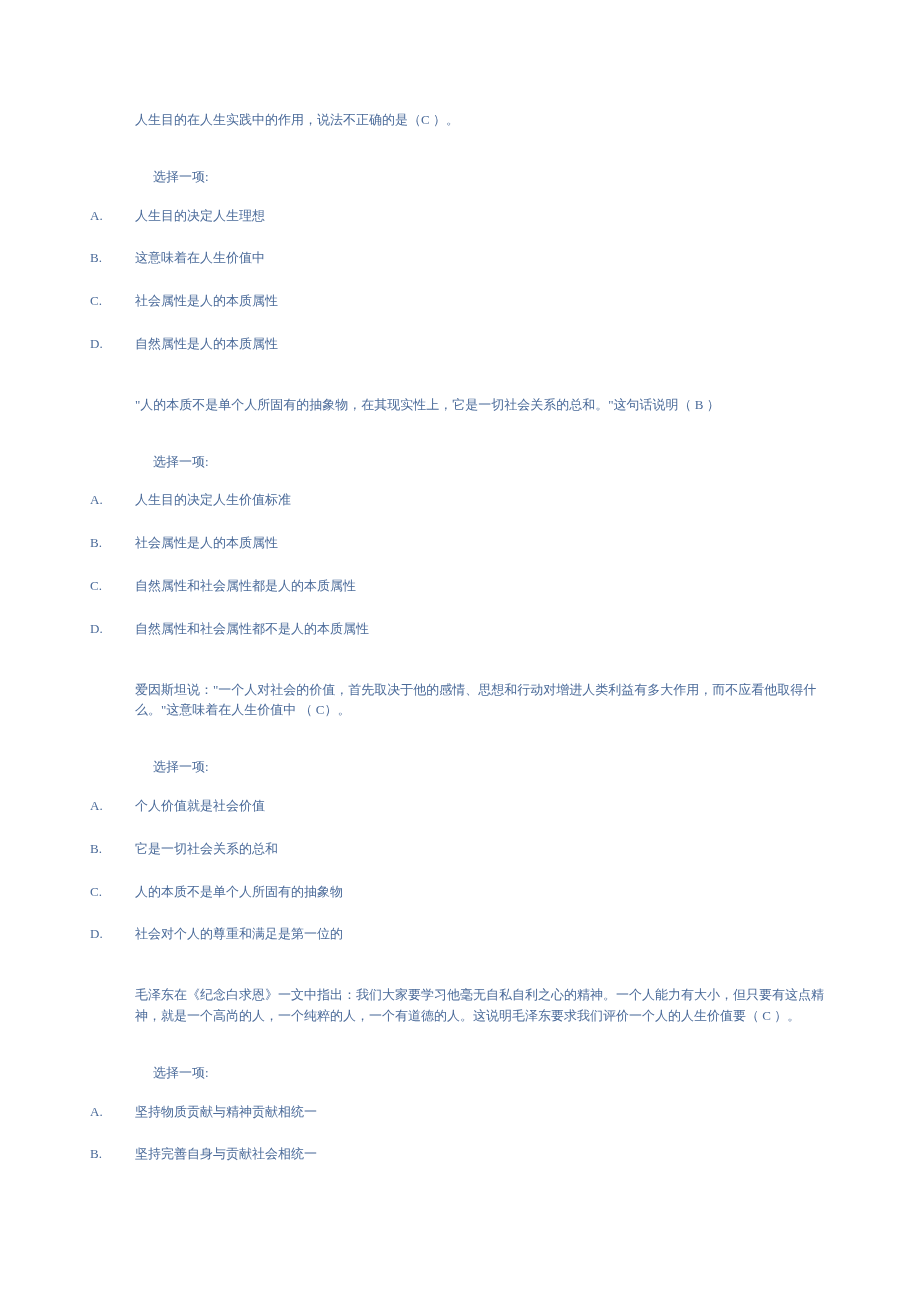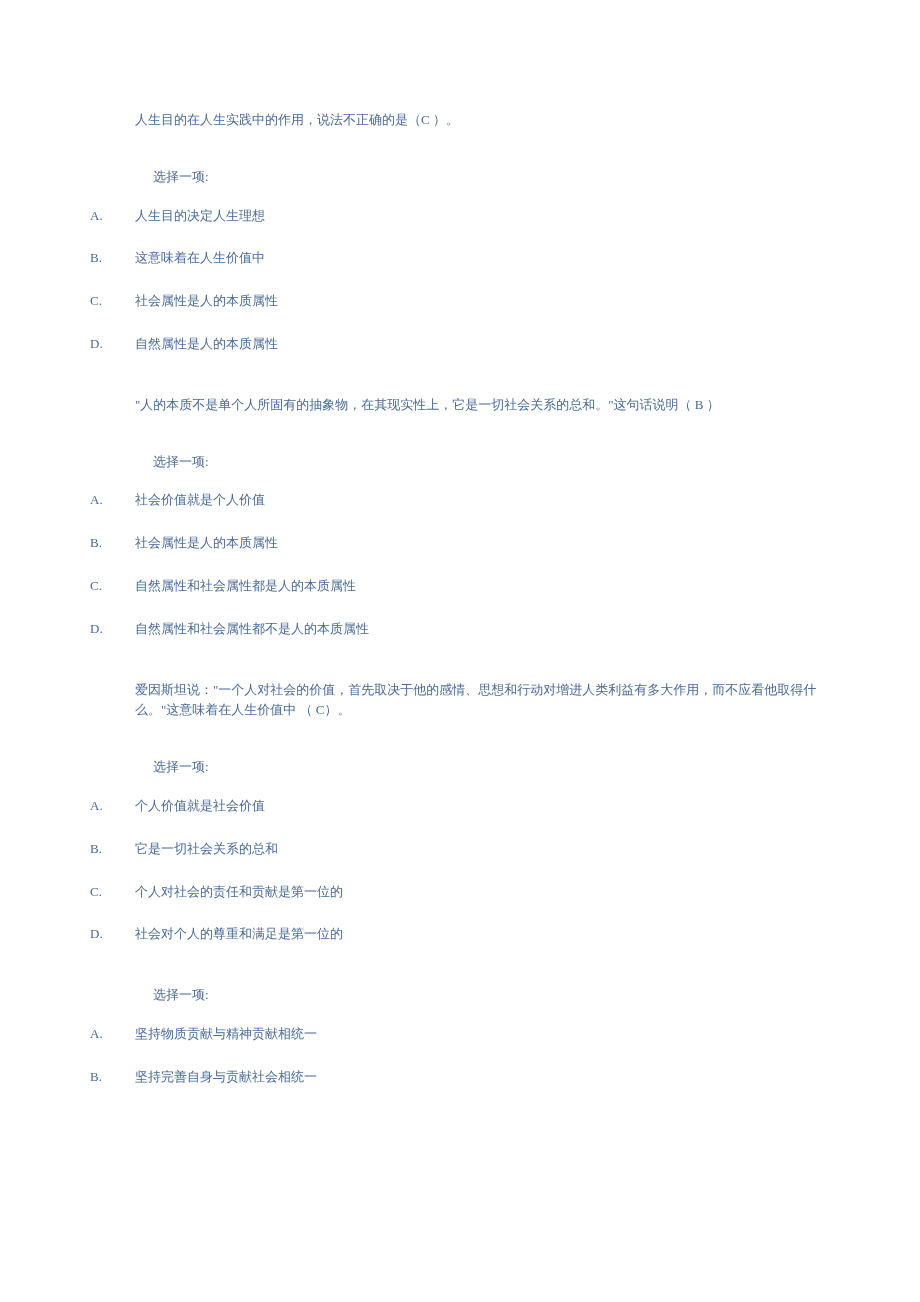--- a/index.html
+++ b/index.html
@@ -63,21 +63,21 @@
       <span class="option-letter">D.</span>
       <span class="option-text">自然属性是人的本质属性</span>
     </div>
   </div>
 
   <div class="question-block">
     <div class="question-text">"人的本质不是单个人所固有的抽象物，在其现实性上，它是一切社会关系的总和。"这句话说明（  B ）</div>
     <div class="select-prompt">选择一项:</div>
     <div class="option-row">
       <span class="option-letter">A.</span>
-      <span class="option-text">社会价值就是个人价值</span>
+      <span class="option-text">人生目的决定人生价值标准</span>
     </div>
     <div class="option-row">
       <span class="option-letter">B.</span>
       <span class="option-text">社会属性是人的本质属性</span>
     </div>
     <div class="option-row">
       <span class="option-letter">C.</span>
       <span class="option-text">自然属性和社会属性都是人的本质属性</span>
     </div>
     <div class="option-row">
@@ -92,29 +92,30 @@
     <div class="option-row">
       <span class="option-letter">A.</span>
       <span class="option-text">个人价值就是社会价值</span>
     </div>
     <div class="option-row">
       <span class="option-letter">B.</span>
       <span class="option-text">它是一切社会关系的总和</span>
     </div>
     <div class="option-row">
       <span class="option-letter">C.</span>
-      <span class="option-text">个人对社会的责任和贡献是第一位的</span>
+      <span class="option-text">人的本质不是单个人所固有的抽象物</span>
     </div>
     <div class="option-row">
       <span class="option-letter">D.</span>
       <span class="option-text">社会对个人的尊重和满足是第一位的</span>
     </div>
   </div>
 
   <div class="question-block">
+    <div class="question-text">毛泽东在《纪念白求恩》一文中指出：我们大家要学习他毫无自私自利之心的精神。一个人能力有大小，但只要有这点精神，就是一个高尚的人，一个纯粹的人，一个有道德的人。这说明毛泽东要求我们评价一个人的人生价值要（  C  ）。</div>
     <div class="select-prompt">选择一项:</div>
     <div class="option-row">
       <span class="option-letter">A.</span>
       <span class="option-text">坚持物质贡献与精神贡献相统一</span>
     </div>
     <div class="option-row">
       <span class="option-letter">B.</span>
       <span class="option-text">坚持完善自身与贡献社会相统一</span>
     </div>
   </div>

